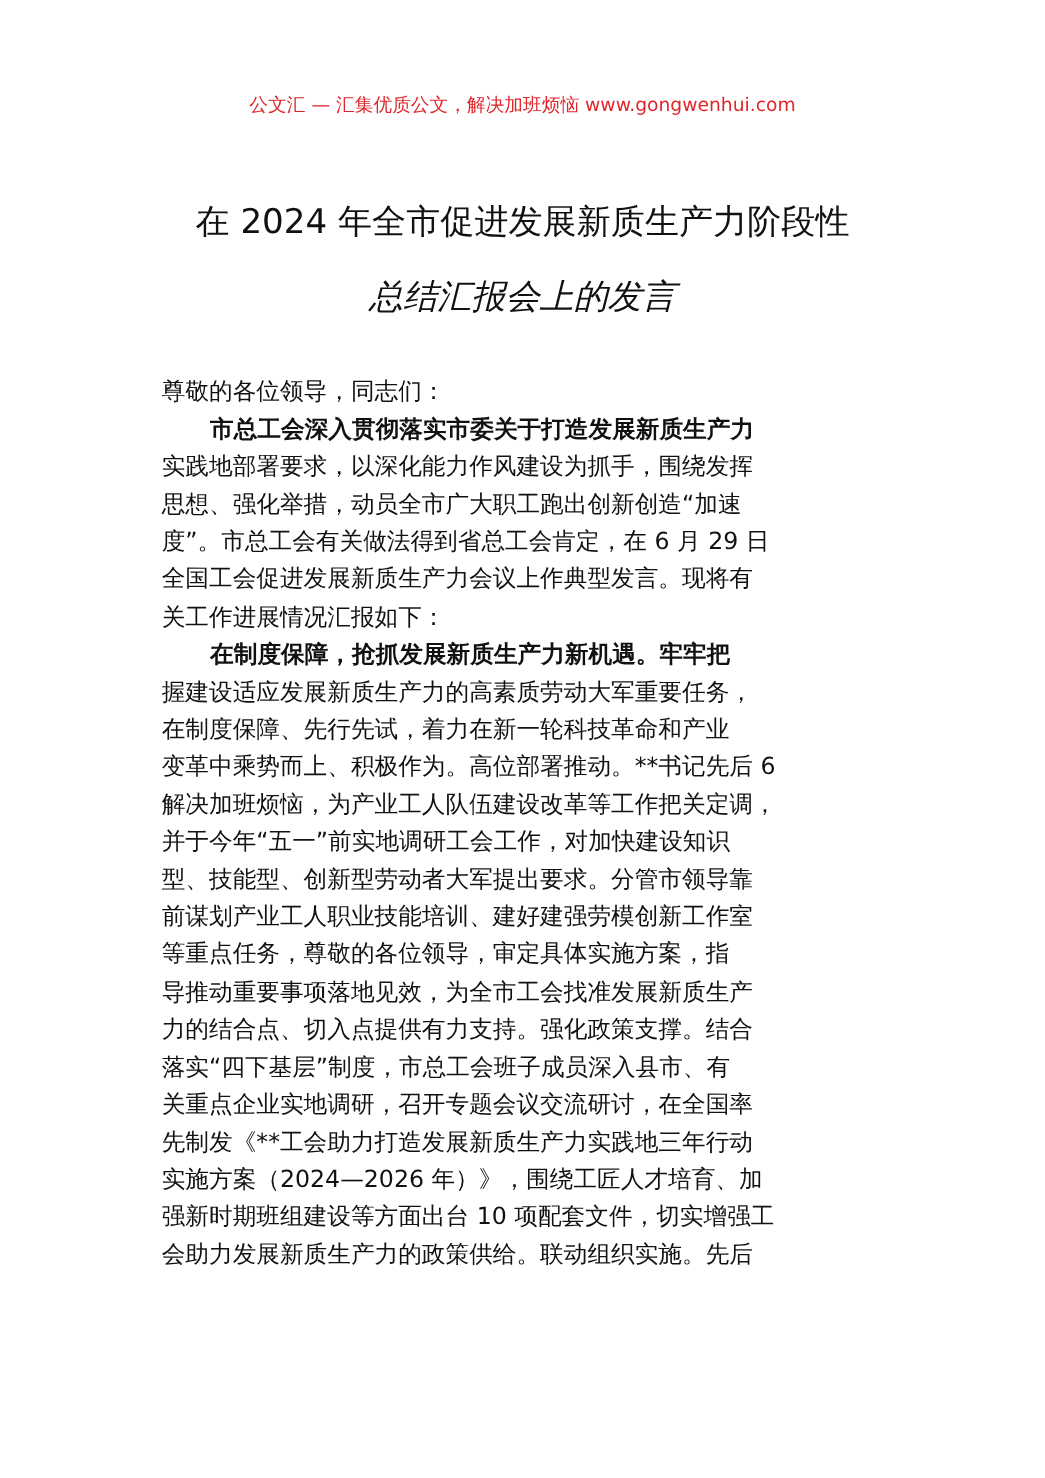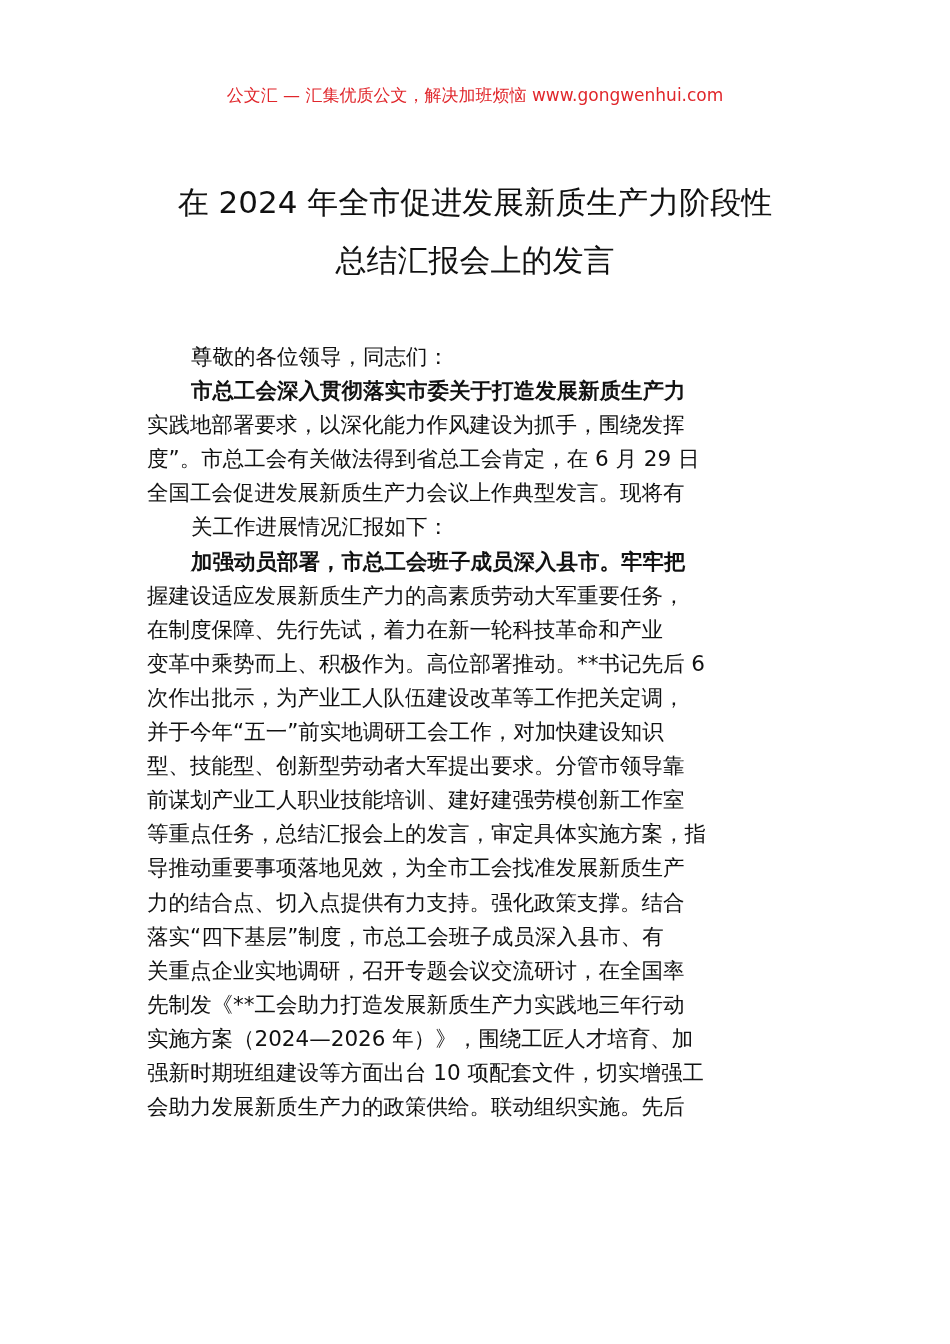--- a/index.html
+++ b/index.html
@@ -7,60 +7,61 @@
     .page { position: absolute; left: 0; top: 0; width: 950px; height: 1344px; background: #fff; }
     .header {
       position: absolute; top: 84px; left: 0; width: 950px; text-align: center;
       color: #e0262b; font-family: "DejaVu Sans", sans-serif; font-size: 17px; letter-spacing: 0px;
     }
     .title {
       position: absolute; left: 0; width: 950px; text-align: center;
       color: #111; font-family: "DejaVu Sans", sans-serif; font-size: 31px; line-height: 40px;
     }
     .title.l1 { top: 182px; }
-    .title.l2 { top: 240px; }
+    .title.l2 { top: 250px; font-style: italic; }
     .body {
       position: absolute; left: 147px; top: 340px; width: 660px;
       font-family: "DejaVu Sans", sans-serif; font-size: 21.5px; line-height: 34.1px;
       color: #111;
     }
     .line { white-space: nowrap; height: 34.1px; display: flex; justify-content: space-between; }
-    .line.last, .line.short { justify-content: flex-start; margin-left: 44px; }
+    .line.last, .line.short { justify-content: flex-start; }
     .line.indent { padding-left: 44px; font-weight: bold; }
   </style>
 </head>
 <body>
 
 <div class="page">
   <div class="header">公文汇 — 汇集优质公文，解决加班烦恼 www.gongwenhui.com</div>
 
   <div class="title l1">在 2024 年全市促进发展新质生产力阶段性</div>
   <div class="title l2">总结汇报会上的发言</div>
 
   <div class="body">
     <div class="line short">尊敬的各位领导，同志们：</div>
 
     <div>
       <div class="line indent">市总工会深入贯彻落实市委关于打造发展新质生产力</div>
       <div class="line">实践地部署要求，以深化能力作风建设为抓手，围绕发挥</div>
+      <div class="line">思想、强化举措，动员全市广大职工跑出创新创造“加速</div>
       <div class="line">度”。市总工会有关做法得到省总工会肯定，在 6 月 29 日</div>
       <div class="line">全国工会促进发展新质生产力会议上作典型发言。现将有</div>
       <div class="line last">关工作进展情况汇报如下：</div>
     </div>
 
     <div>
-      <div class="line indent">加强动员部署，市总工会班子成员深入县市。牢牢把</div>
+      <div class="line indent">在制度保障，抢抓发展新质生产力新机遇。牢牢把</div>
       <div class="line">握建设适应发展新质生产力的高素质劳动大军重要任务，</div>
       <div class="line">在制度保障、先行先试，着力在新一轮科技革命和产业</div>
       <div class="line">变革中乘势而上、积极作为。高位部署推动。**书记先后 6</div>
-      <div class="line">次作出批示，为产业工人队伍建设改革等工作把关定调，</div>
+      <div class="line">解决加班烦恼，为产业工人队伍建设改革等工作把关定调，</div>
       <div class="line">并于今年“五一”前实地调研工会工作，对加快建设知识</div>
       <div class="line">型、技能型、创新型劳动者大军提出要求。分管市领导靠</div>
       <div class="line">前谋划产业工人职业技能培训、建好建强劳模创新工作室</div>
-      <div class="line">等重点任务，总结汇报会上的发言，审定具体实施方案，指</div>
+      <div class="line">等重点任务，尊敬的各位领导，审定具体实施方案，指</div>
       <div class="line">导推动重要事项落地见效，为全市工会找准发展新质生产</div>
       <div class="line">力的结合点、切入点提供有力支持。强化政策支撑。结合</div>
       <div class="line">落实“四下基层”制度，市总工会班子成员深入县市、有</div>
       <div class="line">关重点企业实地调研，召开专题会议交流研讨，在全国率</div>
       <div class="line">先制发《**工会助力打造发展新质生产力实践地三年行动</div>
       <div class="line">实施方案（2024—2026 年）》，围绕工匠人才培育、加</div>
       <div class="line">强新时期班组建设等方面出台 10 项配套文件，切实增强工</div>
       <div class="line">会助力发展新质生产力的政策供给。联动组织实施。先后</div>
     </div>
   </div>

